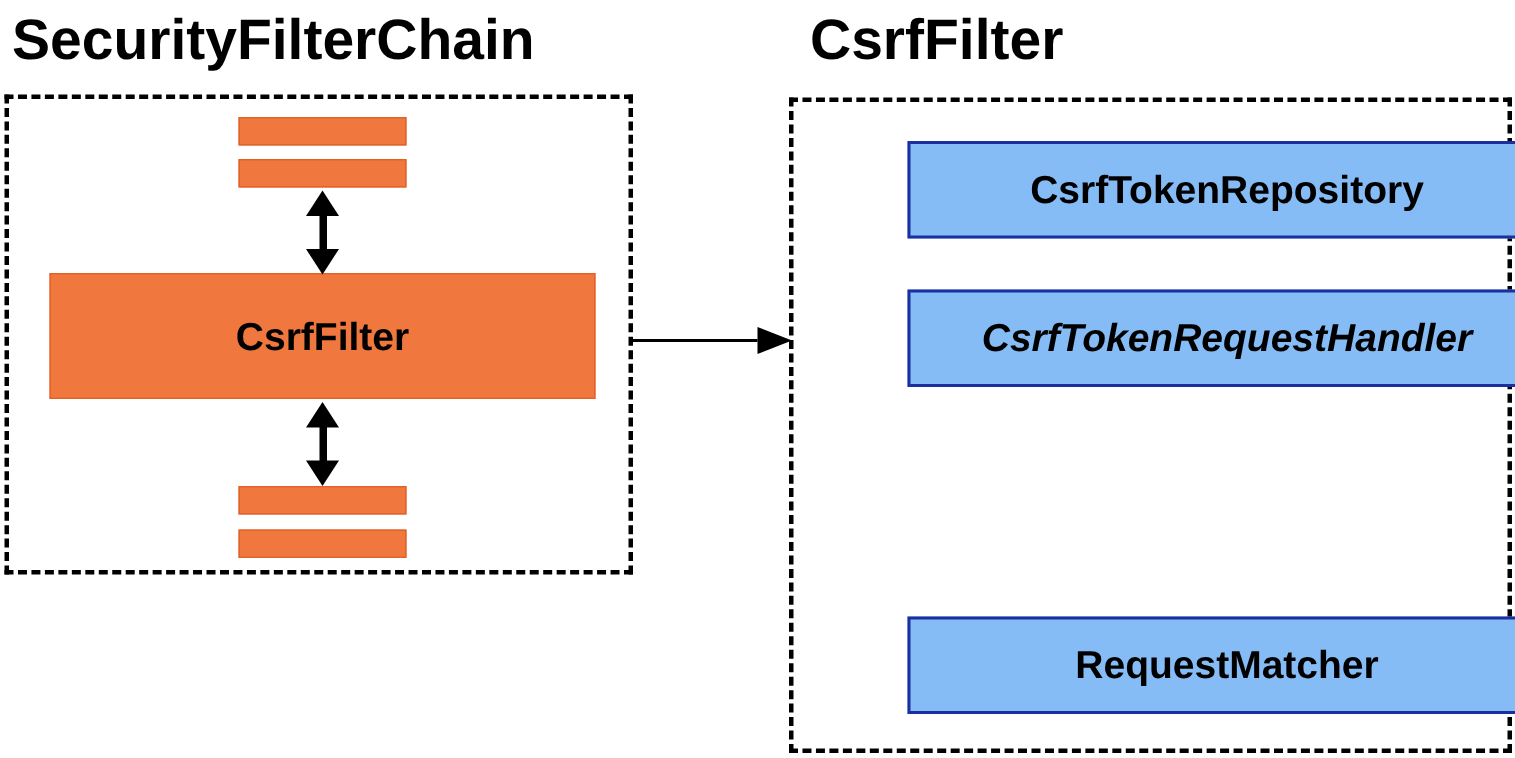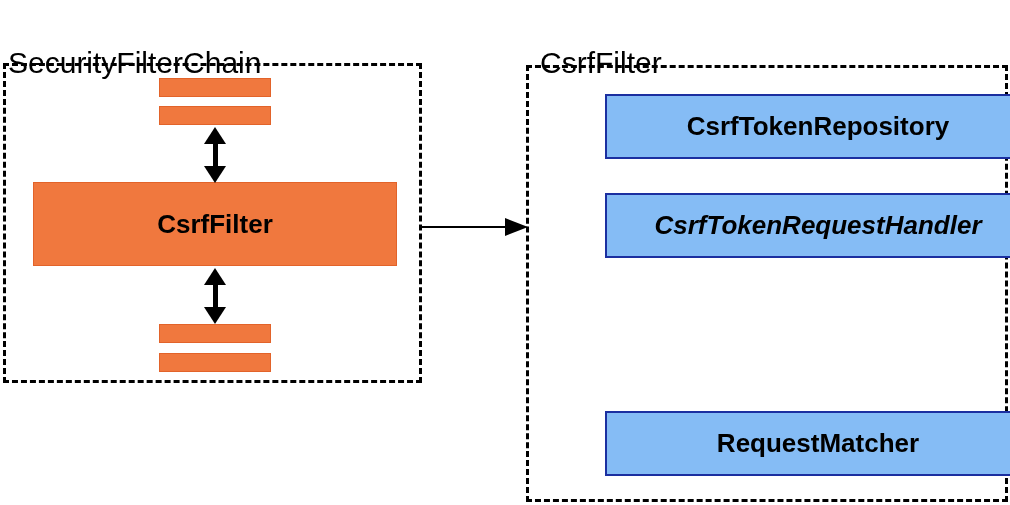--- a/index.html
+++ b/index.html
@@ -14,26 +14,25 @@
   html,body{margin:0;padding:0;background:#ffffff;}
   body{font-family:"Liberation Sans", sans-serif;}
   #stage{
     position:relative;
     width:1010px;height:505px;
     background:#ffffff;
     overflow:hidden;
   }
   .title{
     position:absolute;
-    font-size:30px;
-    font-weight:normal;
+    font-size:38px;
+    font-weight:bold;
     color:var(--ink);
     white-space:nowrap;
     letter-spacing:0px;
-    margin-top:40px;
   }
   .panel{
     position:absolute;
     border:3px dashed var(--ink);
     box-sizing:border-box;
     background:transparent;
   }
   #left-panel{left:3px;top:63px;width:419px;height:320px;}
   #right-panel{left:526px;top:65px;width:482px;height:437px;}
 

